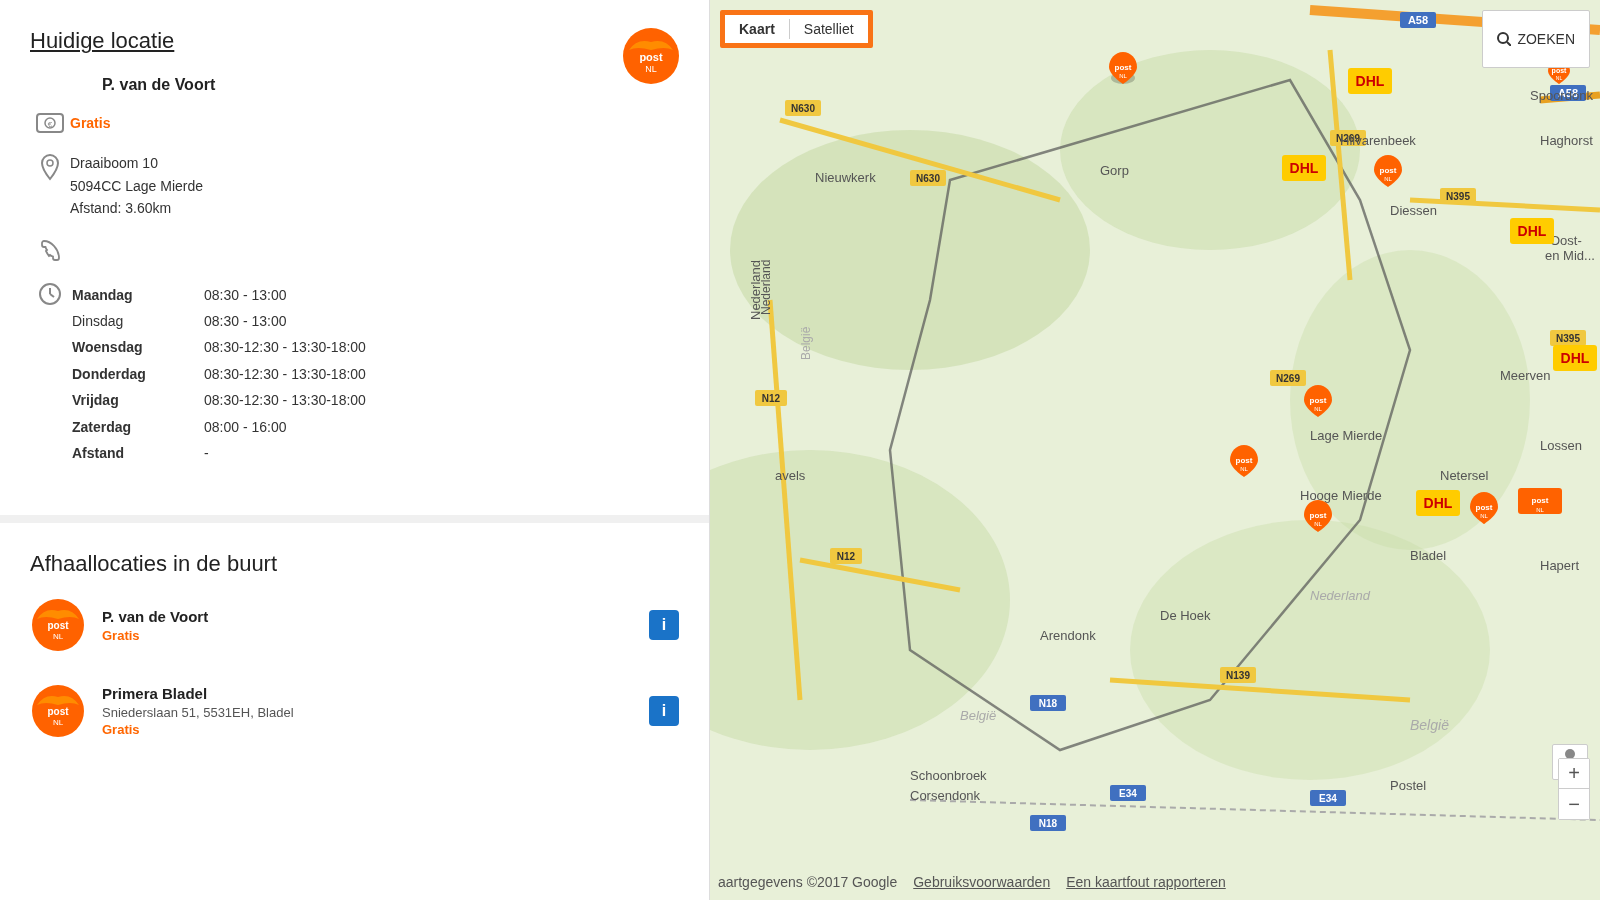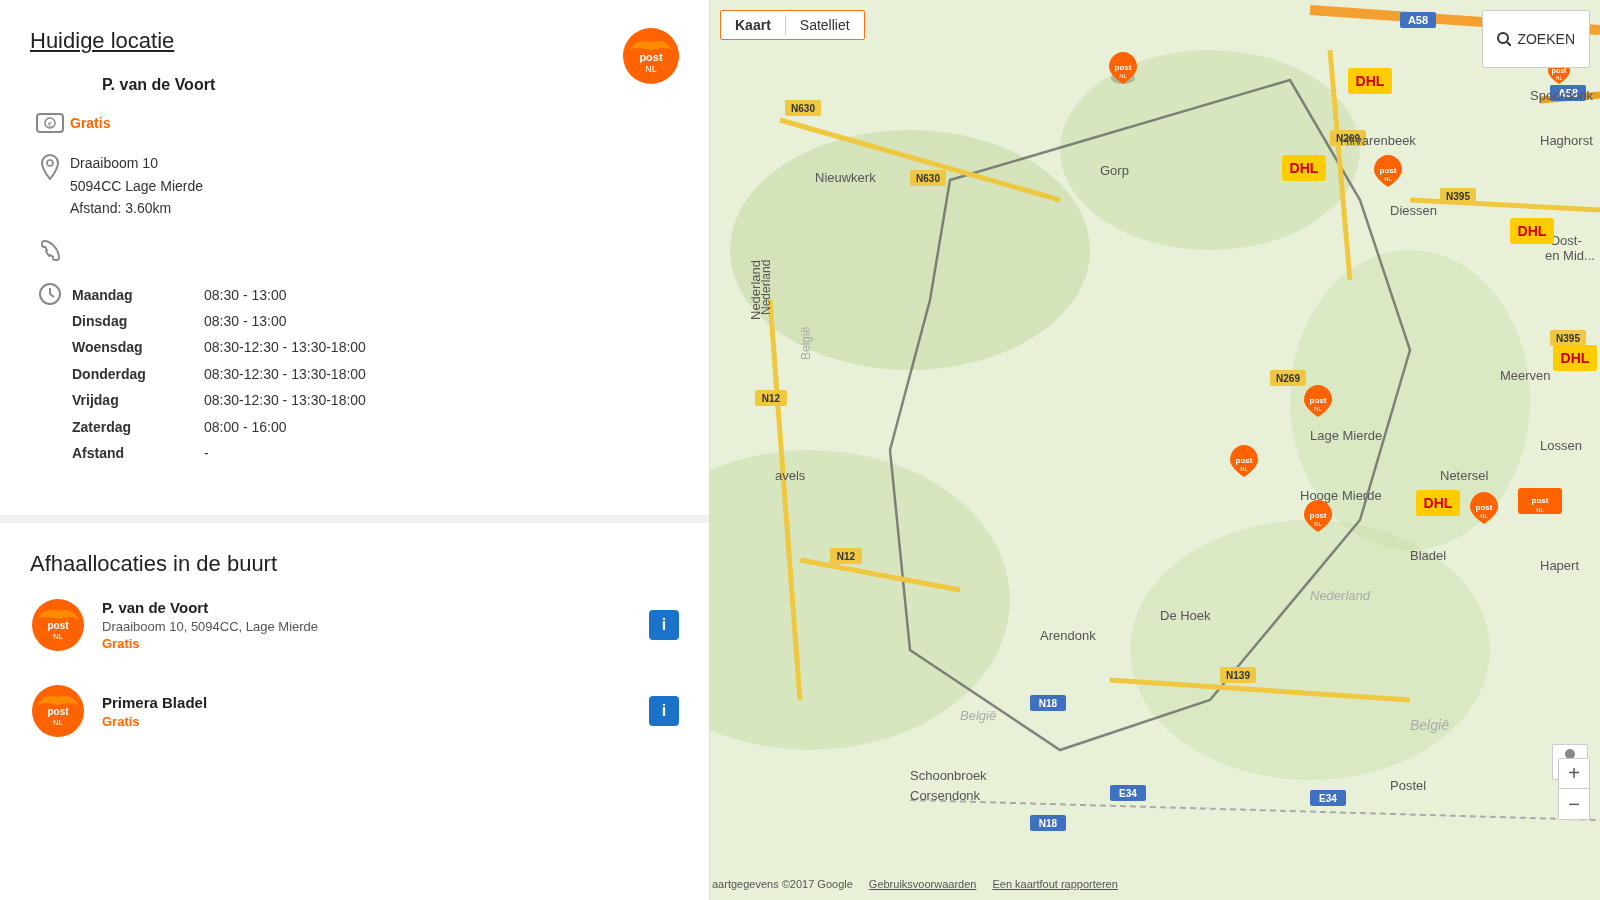--- a/index.html
+++ b/index.html
@@ -168,21 +168,21 @@
       overflow: hidden;
     }
 
     
     .map-tabs {
       position: absolute;
       top: 10px;
       left: 10px;
       display: flex;
       background: white;
-      border: 1px solid #f97316;
+      border: 5px solid #f97316;
       border-radius: 2px;
       z-index: 10;
     }
 
     .map-tab {
       padding: 6px 14px;
       font-size: 14px;
       cursor: pointer;
       color: #333;
     }
@@ -242,22 +242,22 @@
       border-bottom: 1px solid #ccc;
     }
 
     .map-attribution {
       position: absolute;
       bottom: 10px;
       left: 0;
       right: 0;
       display: flex;
       gap: 16px;
-      padding: 0 2px;
-      font-size: 11px;
+      padding: 0 8px;
+      font-size: 14px;
       color: #555;
       z-index: 10;
     }
 
     
     .map-svg {
       position: absolute;
       inset: 0;
       width: 100%;
       height: 100%;
@@ -344,21 +344,21 @@
         </svg>
       </div>
       <div class="info-content">
         <table class="hours-table">
           <tbody id="hours-tbody">
               <tr>
                 <td style="font-weight:bold;padding-right:20px;">Maandag</td>
                 <td>08:30 - 13:00</td>
               </tr>
               <tr>
-                <td style="font-weight:bold;padding-right:20px;">Dinsdag</td>
+                <td style="font-weight:normal;padding-right:20px;">Dinsdag</td>
                 <td>08:30 - 13:00</td>
               </tr>
               <tr>
                 <td style="font-weight:bold;padding-right:20px;">Woensdag</td>
                 <td>08:30-12:30 - 13:30-18:00</td>
               </tr>
               <tr>
                 <td style="font-weight:bold;padding-right:20px;">Donderdag</td>
                 <td>08:30-12:30 - 13:30-18:00</td>
               </tr>
@@ -390,36 +390,36 @@
       <div class="location-item-logo">
         <svg width="52" height="52" viewBox="0 0 52 52">
           <ellipse cx="26" cy="26" rx="26" ry="26" fill="#FF6200"></ellipse>
           <path d="M5,20 Q13,8 26,12 Q39,8 47,20 Q39,16 26,20 Q13,16 5,20Z" fill="#FF8C00"></path>
           <text x="26" y="30" text-anchor="middle" font-size="10" font-weight="bold" fill="white" font-family="Arial">post</text>
           <text x="26" y="40" text-anchor="middle" font-size="8" fill="white" font-family="Arial">NL</text>
         </svg>
       </div>
       <div class="location-item-info">
         <div class="location-item-name">P. van de Voort</div>
-        <div class="location-item-address">Draaiboom 10, 5094CC, Lage Mierde</div>
         <div class="location-item-free">Gratis</div>
       </div>
       <div class="info-btn">i</div>
     </div>
         <div class="location-item">
       <div class="location-item-logo">
         <svg width="52" height="52" viewBox="0 0 52 52">
           <ellipse cx="26" cy="26" rx="26" ry="26" fill="#FF6200"></ellipse>
           <path d="M5,20 Q13,8 26,12 Q39,8 47,20 Q39,16 26,20 Q13,16 5,20Z" fill="#FF8C00"></path>
           <text x="26" y="30" text-anchor="middle" font-size="10" font-weight="bold" fill="white" font-family="Arial">post</text>
           <text x="26" y="40" text-anchor="middle" font-size="8" fill="white" font-family="Arial">NL</text>
         </svg>
       </div>
       <div class="location-item-info">
         <div class="location-item-name">Primera Bladel</div>
+        <div class="location-item-address">Sniederslaan 51, 5531EH, Bladel</div>
         <div class="location-item-free">Gratis</div>
       </div>
       <div class="info-btn">i</div>
     </div>
       </div>
   </div>
 </div>
 
 <div class="map-panel">
 

